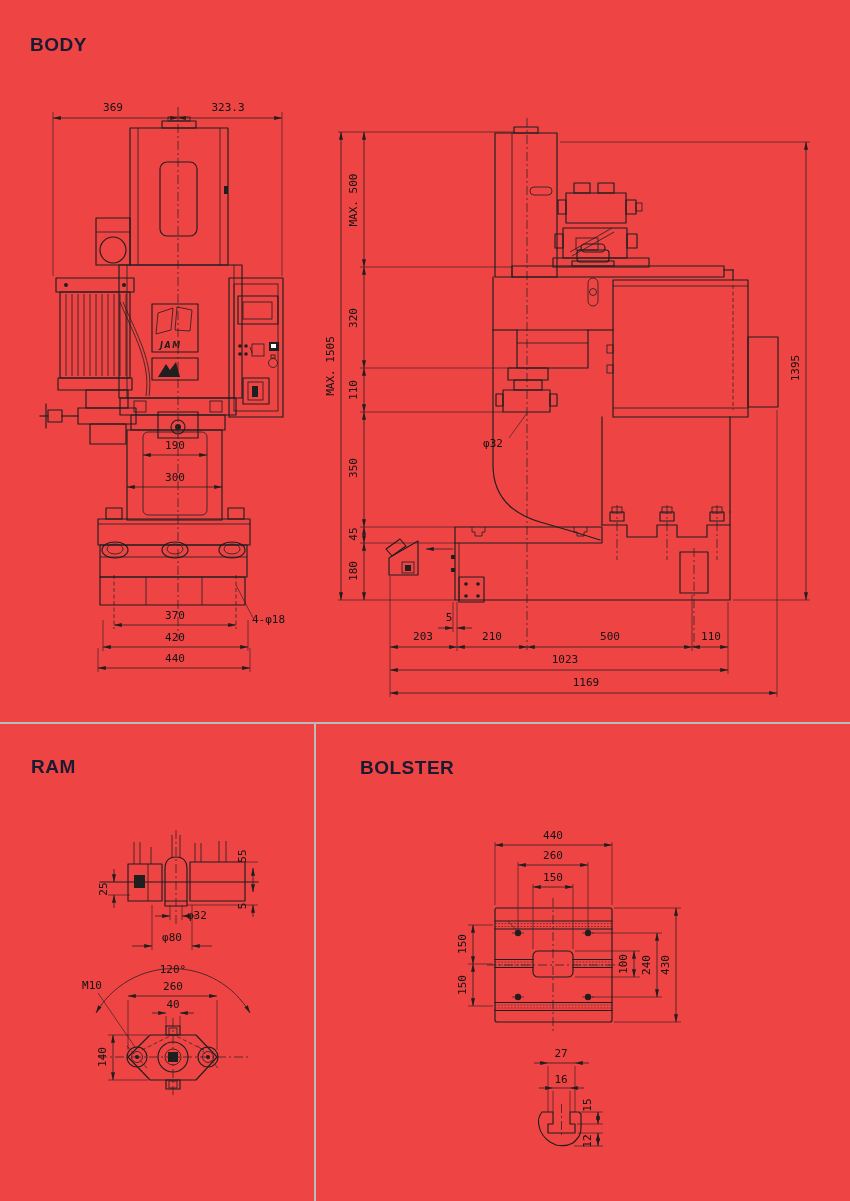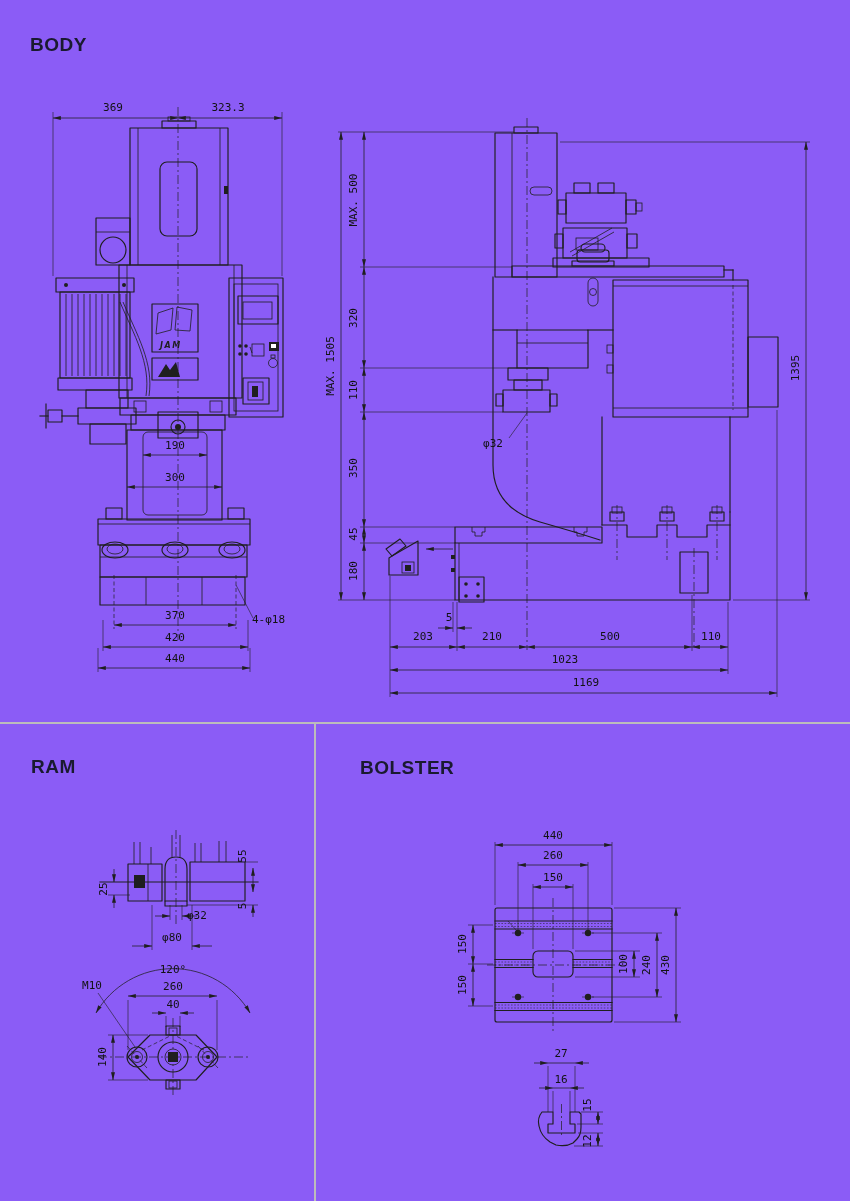--- a/index.html
+++ b/index.html
@@ -1,16 +1,16 @@
 <!DOCTYPE html>
 <html><head>
 <meta charset="utf-8">
 <style>
   html,body{margin:0;padding:0;background:#ffffff;}
-  .page{position:relative;width:850px;height:1201px;background:#8b5cf6;overflow:hidden;}
+  .page{position:relative;width:850px;height:1201px;background:#ef4444;overflow:hidden;}
   svg{display:block;}
   .o {fill:none;stroke:#1f1f1f;stroke-width:1.15;stroke-linejoin:round;stroke-linecap:square;}
   .t {fill:none;stroke:#1f1f1f;stroke-width:.8;}
   .d {fill:none;stroke:#1f1f1f;stroke-width:.75;}
   .e {fill:none;stroke:#1f1f1f;stroke-width:.6;}
   .c {fill:none;stroke:#1f1f1f;stroke-width:.7;stroke-dasharray:9 3 2 3;}
   .hd{fill:none;stroke:#1f1f1f;stroke-width:.7;stroke-dasharray:4 2.5;}
   .sr{fill:none;stroke:#1f1f1f;stroke-width:.55;stroke-dasharray:1.6 1.6;}
   .f {fill:#1f1f1f;stroke:none;}
   .dt{font-family:"DejaVu Sans Mono",monospace;font-size:11px;fill:#121212;}

